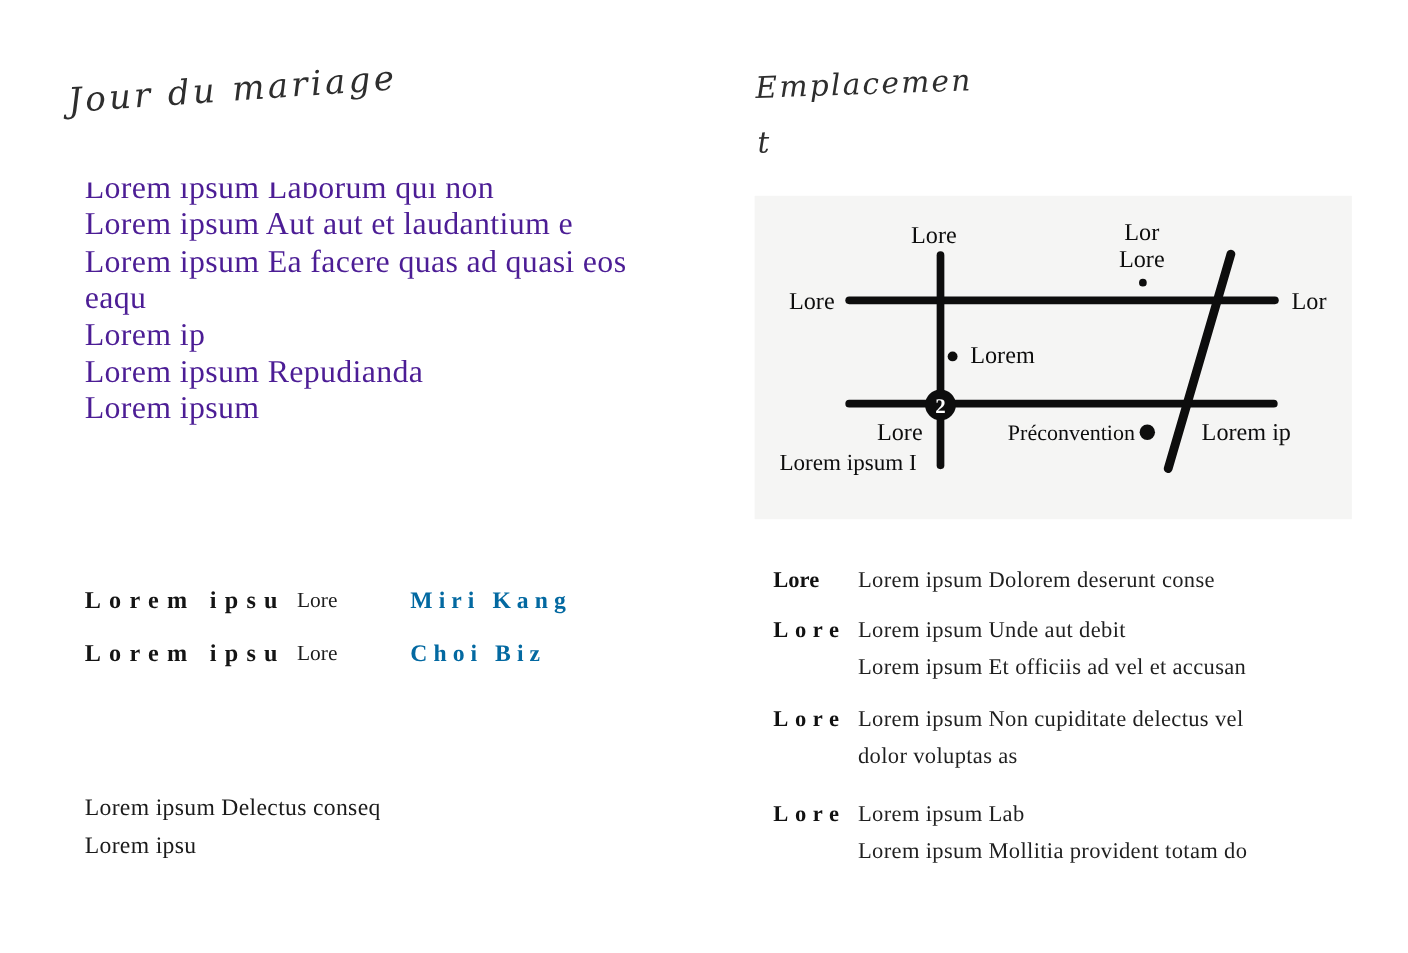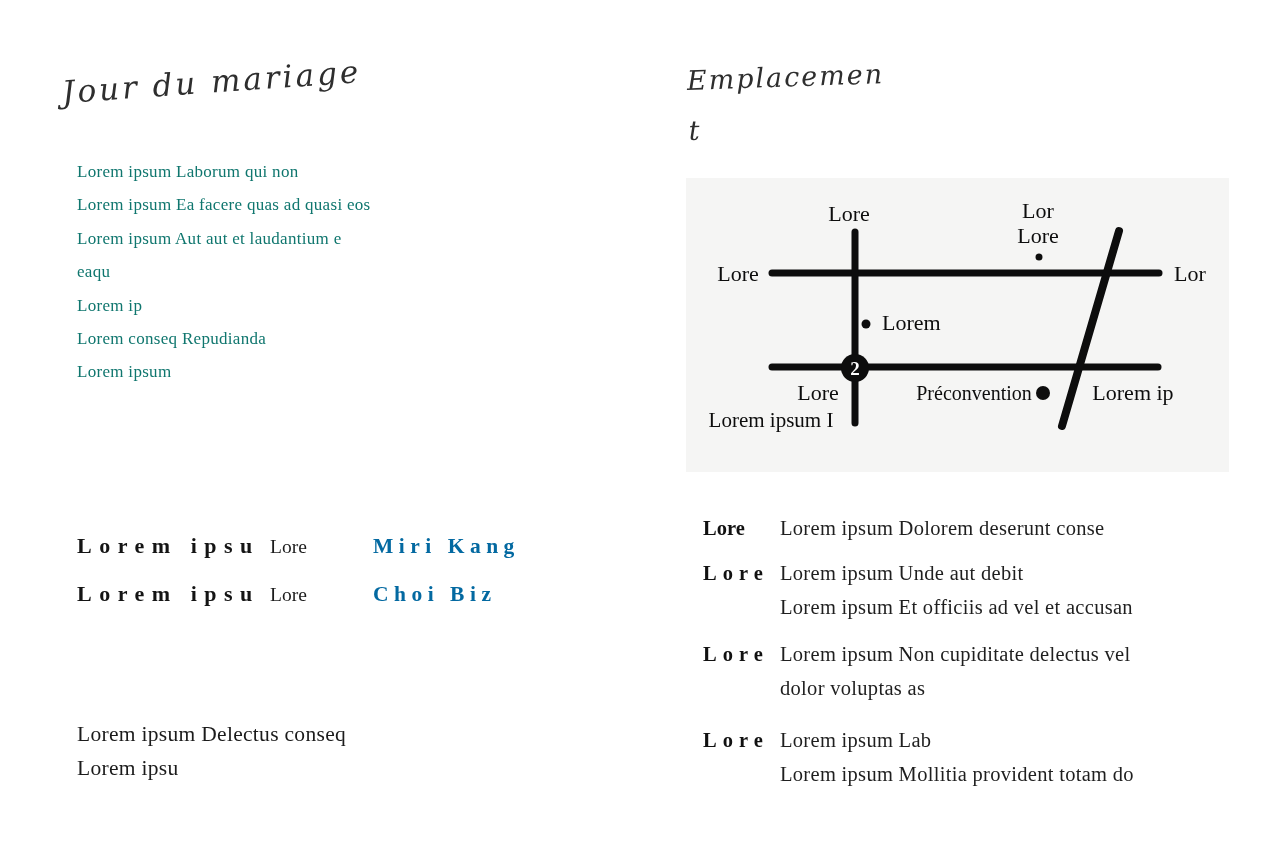--- a/index.html
+++ b/index.html
@@ -10,21 +10,21 @@
   .script{font-family:"DejaVu Serif","Liberation Serif",serif;font-style:italic;
           color:#2e2e2e;white-space:nowrap;}
   .script-left{position:absolute;left:62px;top:74px;font-size:31px;letter-spacing:3px;
                transform:rotate(-4deg);transform-origin:left center;}
   .script-right{position:absolute;left:686px;top:56px;font-size:27px;letter-spacing:2px;
                 line-height:50px;transform:rotate(-2deg);transform-origin:left top;}
 
   
   .schedule-clip{position:absolute;left:77px;top:166px;width:500px;height:288px;overflow:hidden;}
   .schedule{margin-top:-11px;}
-  .sched-line{font-size:17px;line-height:33.4px;letter-spacing:0.3px;color:#0f766e;white-space:nowrap;}
+  .sched-line{font-size:29px;line-height:33.4px;letter-spacing:0.3px;color:#4c1d95;white-space:nowrap;}
 
   
   .names-row{position:absolute;left:77px;width:470px;height:30px;}
   .names-row .nm-label{position:absolute;left:0;top:0;font-size:22px;font-weight:700;
                        letter-spacing:7.5px;color:#141414;white-space:nowrap;}
   .names-row .nm-sub{position:absolute;left:193px;top:3px;font-size:19.5px;color:#1c1c1c;white-space:nowrap;}
   .names-row .nm-name{position:absolute;left:296px;top:1px;font-size:21.5px;font-weight:700;
                       letter-spacing:5.5px;color:#0369a1;white-space:nowrap;}
 
   
@@ -50,25 +50,25 @@
 </head>
 <body>
 
 <div class="page">
 
   <div class="script script-left">Jour du mariage</div>
 
   <div class="schedule-clip">
     <div class="schedule">
       <div class="sched-line">Lorem ipsum Laborum qui non</div>
+      <div class="sched-line">Lorem ipsum Aut aut et laudantium e</div>
       <div class="sched-line">Lorem ipsum Ea facere quas ad quasi eos</div>
-      <div class="sched-line">Lorem ipsum Aut aut et laudantium e</div>
       <div class="sched-line">eaqu</div>
       <div class="sched-line">Lorem ip</div>
-      <div class="sched-line">Lorem conseq Repudianda</div>
+      <div class="sched-line">Lorem ipsum Repudianda</div>
       <div class="sched-line">Lorem ipsum</div>
     </div>
   </div>
 
   <div class="names-row" style="top:533px;">
     <span class="nm-label">Lorem ipsu</span>
     <span class="nm-sub">Lore</span>
     <span class="nm-name">Miri Kang</span>
   </div>
   <div class="names-row" style="top:581px;">

